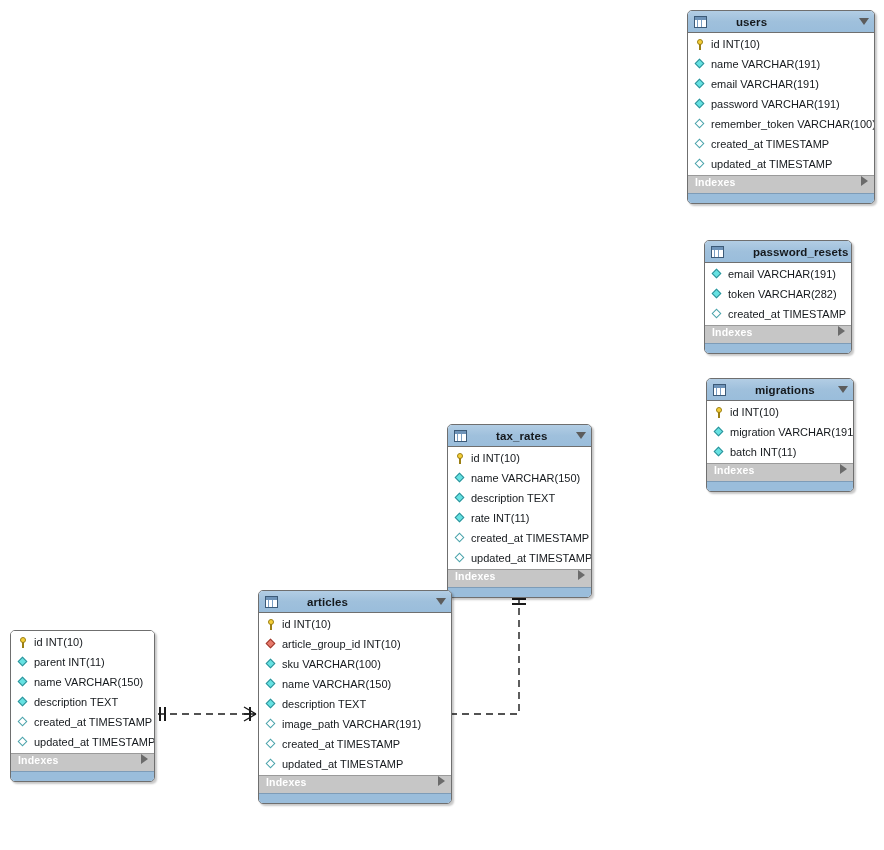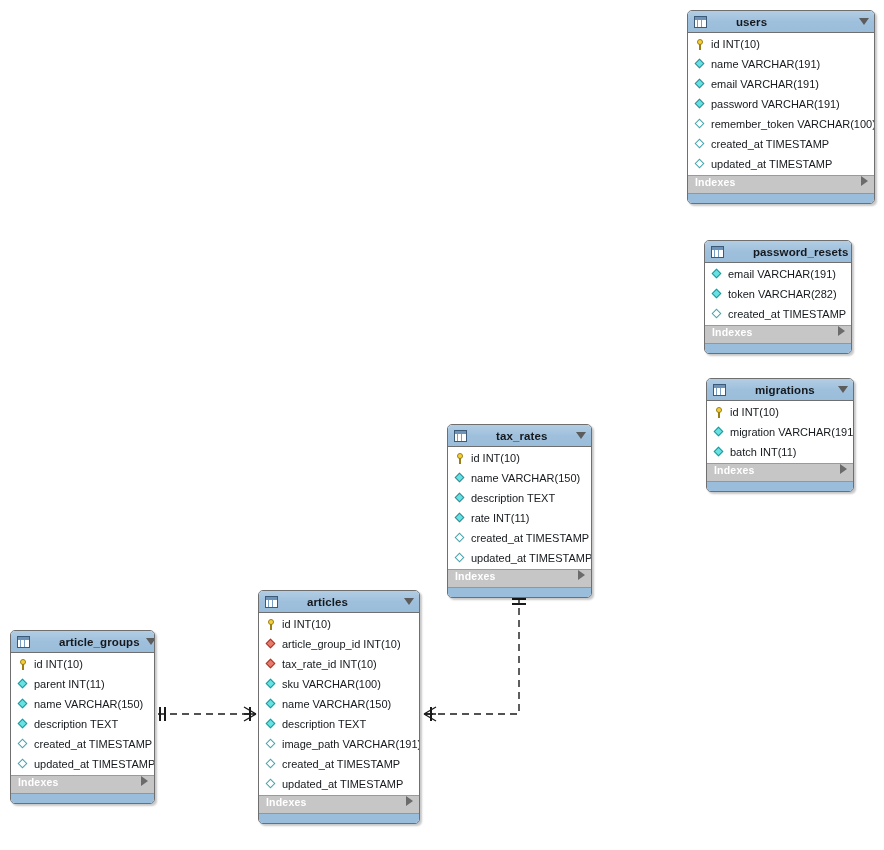--- a/index.html
+++ b/index.html
@@ -364,40 +364,36 @@
             <span class="col-glyph glyph-null"></span>
             <span class="col-name">updated_at TIMESTAMP</span>
           </div>
         </div>
         <div class="tbl-footer">
           <span class="footer-label">Indexes</span>
           <span class="footer-arrow"></span>
         </div>
         <div class="tbl-base"></div>
       </div>
-      <div class="table-node" style="left: 258px; top: 590px; width: 162px;">
+      <div class="table-node" style="left: 258px; top: 590px; width: 194px;">
         <div class="tbl-header">
           <span class="tbl-icon"></span>
           <span class="tbl-title">articles</span>
           <span class="tbl-caret"></span>
         </div>
         <div class="tbl-columns">
           <div class="col-row">
             <span class="col-glyph glyph-pk"></span>
             <span class="col-name">id INT(10)</span>
           </div>
           <div class="col-row">
             <span class="col-glyph glyph-fk"></span>
             <span class="col-name">article_group_id INT(10)</span>
           </div>
           <div class="col-row">
-            <span class="col-glyph glyph-fk"></span>
-            <span class="col-name">tax_rate_id INT(10)</span>
-          </div>
-          <div class="col-row">
             <span class="col-glyph glyph-nn"></span>
             <span class="col-name">sku VARCHAR(100)</span>
           </div>
           <div class="col-row">
             <span class="col-glyph glyph-nn"></span>
             <span class="col-name">name VARCHAR(150)</span>
           </div>
           <div class="col-row">
             <span class="col-glyph glyph-nn"></span>
             <span class="col-name">description TEXT</span>
@@ -415,25 +411,20 @@
             <span class="col-name">updated_at TIMESTAMP</span>
           </div>
         </div>
         <div class="tbl-footer">
           <span class="footer-label">Indexes</span>
           <span class="footer-arrow"></span>
         </div>
         <div class="tbl-base"></div>
       </div>
       <div class="table-node" style="left: 10px; top: 630px; width: 145px;">
-        <div class="tbl-header">
-          <span class="tbl-icon"></span>
-          <span class="tbl-title">article_groups</span>
-          <span class="tbl-caret"></span>
-        </div>
         <div class="tbl-columns">
           <div class="col-row">
             <span class="col-glyph glyph-pk"></span>
             <span class="col-name">id INT(10)</span>
           </div>
           <div class="col-row">
             <span class="col-glyph glyph-nn"></span>
             <span class="col-name">parent INT(11)</span>
           </div>
           <div class="col-row">

